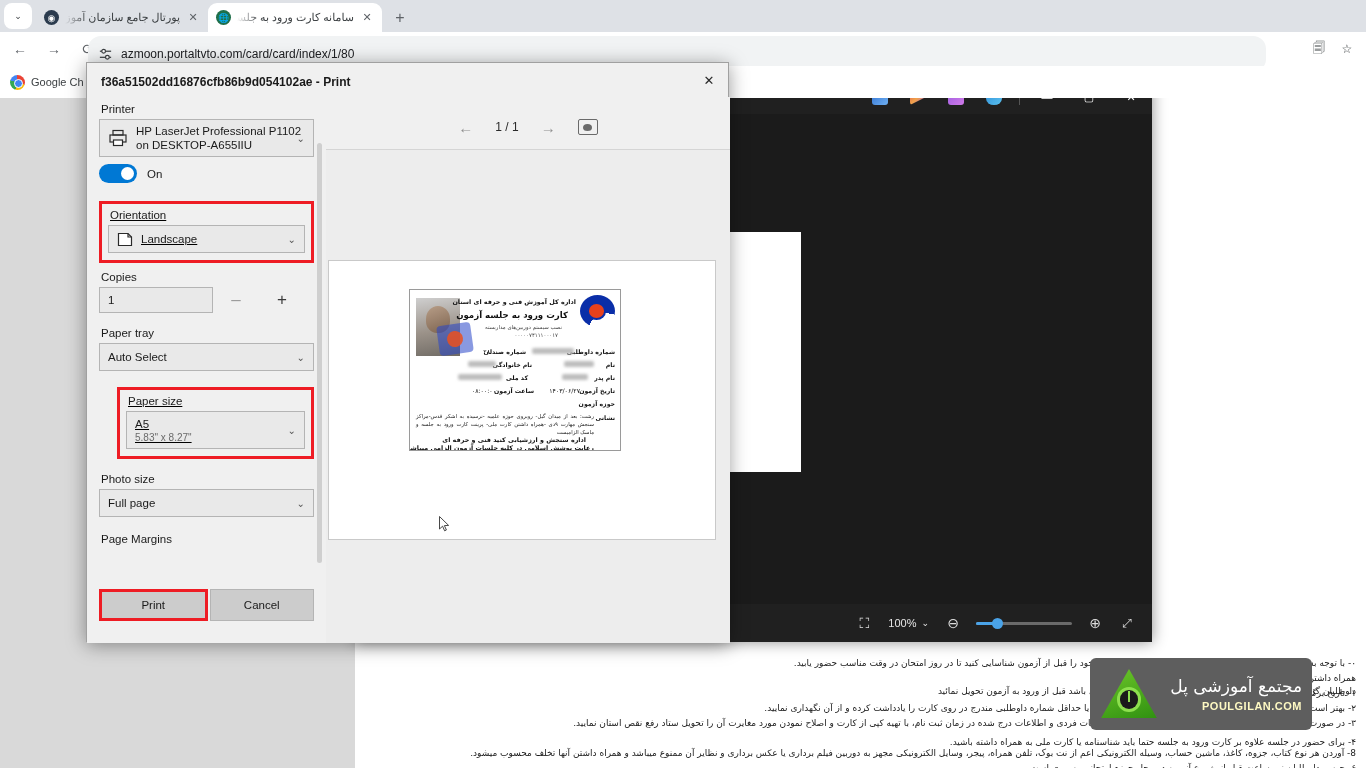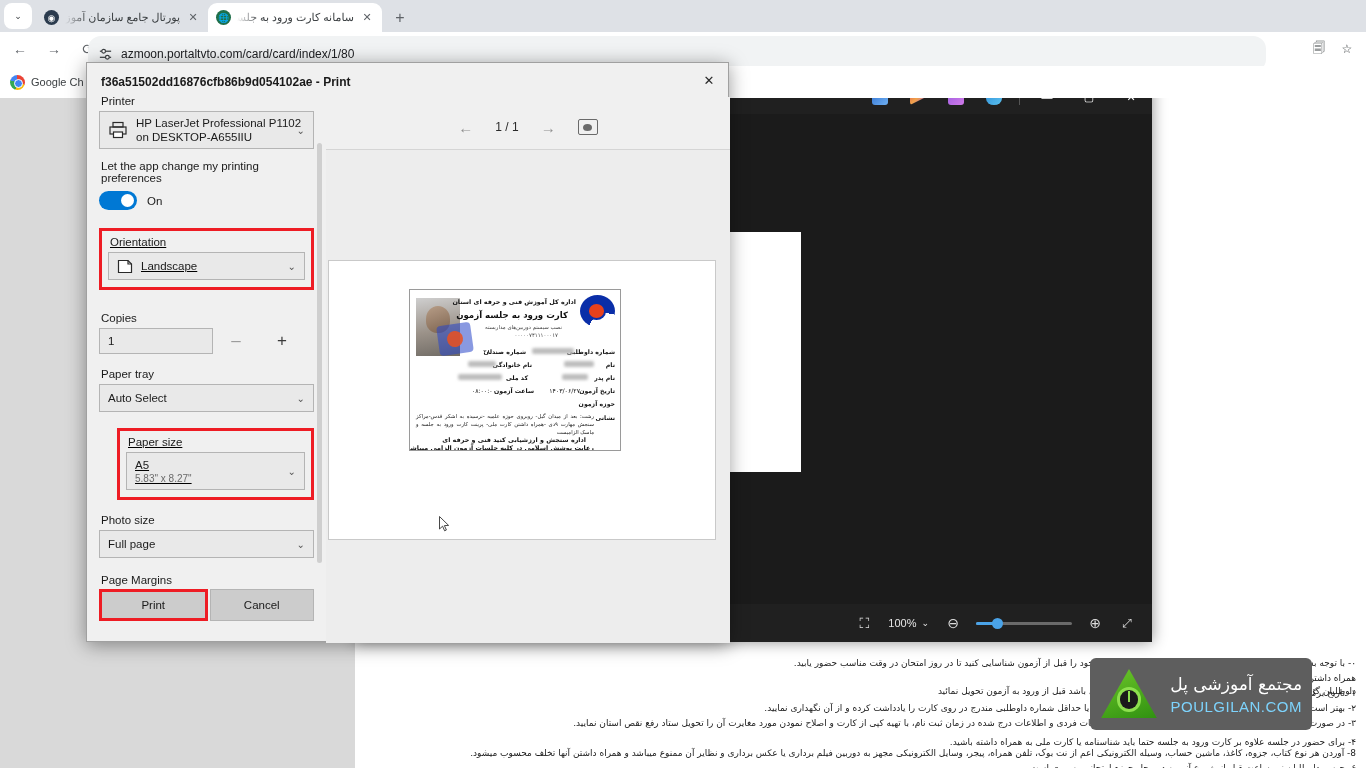--- a/index.html
+++ b/index.html
@@ -189,21 +189,21 @@
   .pd-title {
     position: absolute; left: 14px; top: 12px;
     font-size: 12px; font-weight: bold; color: #1a1a1a;
   }
   .pd-close {
     position: absolute; right: 4px; top: 4px; width: 30px; height: 26px;
     display: flex; align-items: center; justify-content: center;
     font-size: 13px; color: #2a2a2a;
   }
   .pd-left {
-    position: absolute; left: 0; top: 26px; width: 239px; height: 546px;
+    position: absolute; left: 0; top: 34px; width: 239px; height: 546px;
     background: #f0f0f0; padding: 0 12px;
   }
   .pd-scrollbar {
     position: absolute; left: 230px; top: 80px; width: 5px; height: 420px;
     background: #cfcfcf; border-radius: 3px;
   }
   .pd-right {
     position: absolute; left: 239px; top: 34px; width: 404px; height: 546px;
     background: #f0f0f0;
   }
@@ -337,21 +337,21 @@
 
   
   .watermark {
     position: absolute; left: 1090px; top: 658px; width: 222px; height: 72px;
     background: #5e5e5e; border-radius: 6px;
     display: flex; align-items: center; justify-content: space-between;
     padding: 6px 10px; direction: rtl;
   }
   .wm-txt { display: flex; flex-direction: column; align-items: flex-start; gap: 4px; }
   .wm-fa { font-size: 17px; color: #ffffff; font-family: "DejaVu Sans", sans-serif; }
-  .wm-en { font-size: 15px; color: #7dd3fc; font-weight: normal; letter-spacing: .5px; }
+  .wm-en { font-size: 11px; color: #fef9c3; font-weight: bold; letter-spacing: .5px; }
   .wm-logo {
     width: 58px; height: 52px; position: relative;
     background: linear-gradient(160deg,#6ec82a,#2e8f10);
     clip-path: polygon(50% 2%, 98% 96%, 2% 96%);
     display: flex; align-items: center; justify-content: center;
   }
   .wm-logo::after {
     content: ""; position: absolute; left: 34%; top: 42%;
     width: 32%; height: 36%; border-radius: 50%;
     background: #1b1b1b; box-shadow: 0 0 0 3px #8de04e;
@@ -535,39 +535,38 @@
           <rect x="2" y="6" width="16" height="7" fill="none" stroke="#2a2a2a" stroke-width="1.2"></rect>
           <rect x="5.5" y="11" width="9" height="5.5" fill="#fff" stroke="#2a2a2a" stroke-width="1.2"></rect>
         </svg>
         <div>
           <div class="txt">HP LaserJet Professional P1102</div>
           <div class="txt">on DESKTOP-A655IIU</div>
         </div>
         <span class="chev">⌄</span>
       </div>
 
-      <div class="field-label" style="margin-top:11px;">Let the app change my printing preferences</div>
       <div class="toggle-row">
         <div class="toggle"></div>
         <span class="toggle-label">On</span>
       </div>
 
       <div class="hl-box" style="margin-top:18px;">
         <div class="field-label">Orientation</div>
         <div class="combo">
           <svg width="16" height="15" viewBox="0 0 16 15" style="margin-right:8px;">
             <path d="M1.5 1.5 H11 L14.5 5 V13.5 H1.5 Z" fill="#fff" stroke="#2a2a2a" stroke-width="1.2"></path>
             <path d="M11 1.5 V5 H14.5" fill="none" stroke="#2a2a2a" stroke-width="1.2"></path>
           </svg>
           <span class="txt">Landscape</span>
           <span class="chev">⌄</span>
         </div>
       </div>
 
-      <div class="group" style="margin-top:22px;">
+      <div class="group" style="margin-top:8px;">
         <div class="field-label">Copies</div>
         <div class="copies-row">
           <div class="copies-input">1</div>
           <div class="step-btn">–</div>
           <div class="step-btn plus">+</div>
         </div>
       </div>
 
       <div class="group" style="margin-top:14px;">
         <div class="field-label">Paper tray</div>

